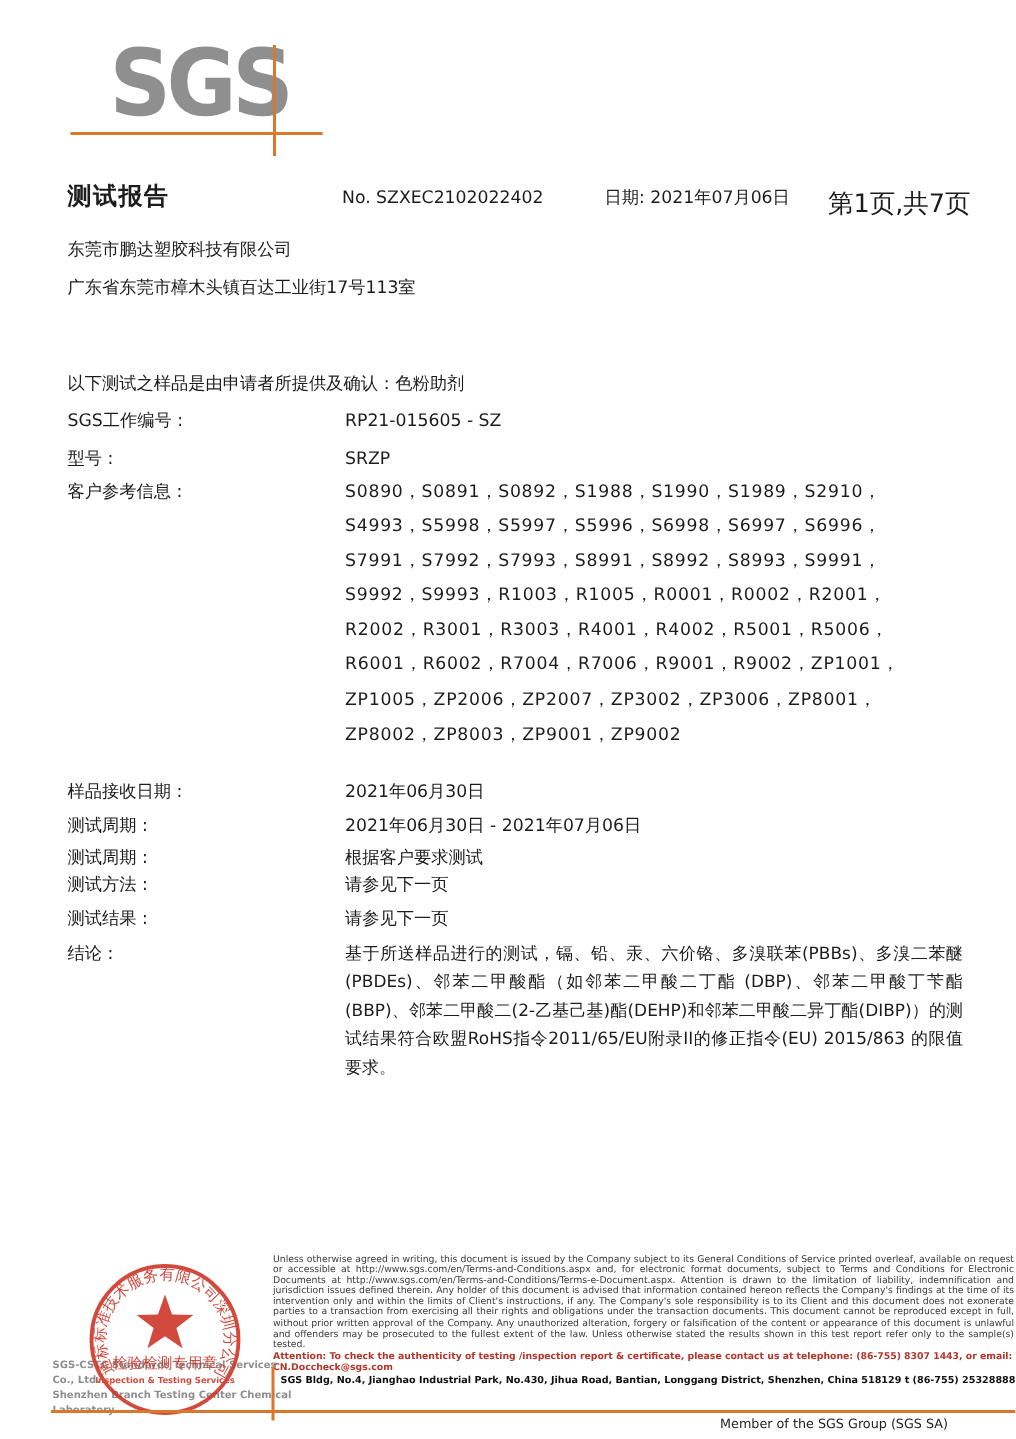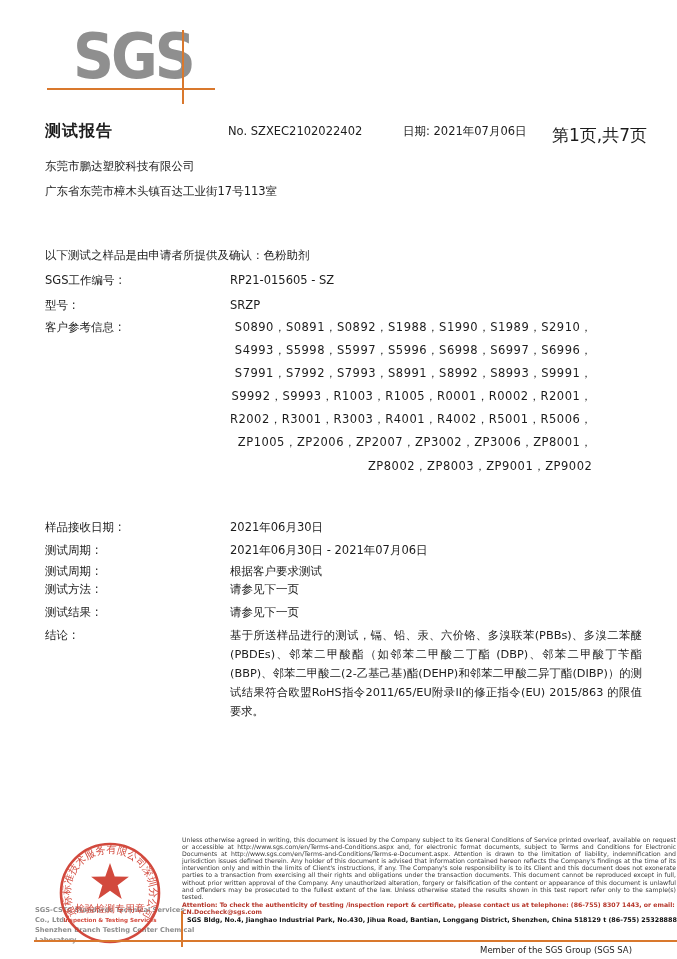--- a/index.html
+++ b/index.html
@@ -27,21 +27,21 @@
   .report-page { left:552px; top:124px; font-size:17px; }
 
   
   .applicant-name    { left:45px; top:159px; font-size:11.5px; }
   .applicant-address { left:45px; top:184px; font-size:11.5px; }
 
   
   .statement { left:45px; top:248px; font-size:11.5px; }
   .row-label { position:absolute; left:45px; font-size:11.5px; }
   .row-value { position:absolute; left:230px; font-size:11.5px; }
-  .codes-block { left:230px; top:316px; font-size:11.5px; line-height:23.1px; letter-spacing:0.5px;text-align:right; }
+  .codes-block { left:230px; top:316px; font-size:11.5px; line-height:23.1px; letter-spacing:0.5px; }
   .conclusion-text { left:230px; top:626px; width:412px; font-size:11.3px; line-height:19px; text-align:justify; }
 
   
   .legal-block { left:182px; top:836px; width:494px; font-size:6.2px; line-height:7.1px;
                  color:#3a3a3a; text-align:justify; }
   .attention-block { left:182px; top:901px; width:494px; font-size:6.2px; line-height:7.1px;
                      color:#b5362a; font-weight:bold; }
   .address-block { left:187px; top:914px; width:488px; font-size:6.4px; line-height:13px;
                    color:#111; font-weight:600; white-space:nowrap; }
   .crop-vline-bot { left:181px; top:911px; width:2px; height:36px; background:#d9782d; }
@@ -75,20 +75,21 @@
 <div class="row-label" style="top:298px">型号 :</div>
 <div class="row-value" style="top:298px">SRZP</div>
 
 <div class="row-label" style="top:320px">客户参考信息 :</div>
 <div class="abs codes-block">
   <div>S0890，S0891，S0892，S1988，S1990，S1989，S2910，</div>
   <div>S4993，S5998，S5997，S5996，S6998，S6997，S6996，</div>
   <div>S7991，S7992，S7993，S8991，S8992，S8993，S9991，</div>
   <div>S9992，S9993，R1003，R1005，R0001，R0002，R2001，</div>
   <div>R2002，R3001，R3003，R4001，R4002，R5001，R5006，</div>
+  <div>R6001，R6002，R7004，R7006，R9001，R9002，ZP1001，</div>
   <div>ZP1005，ZP2006，ZP2007，ZP3002，ZP3006，ZP8001，</div>
   <div>ZP8002，ZP8003，ZP9001，ZP9002</div>
 </div>
 
 <div class="row-label" style="top:520px">样品接收日期 :</div>
 <div class="row-value" style="top:520px">2021年06月30日</div>
 
 <div class="row-label" style="top:543px">测试周期 :</div>
 <div class="row-value" style="top:543px">2021年06月30日 - 2021年07月06日</div>
 

